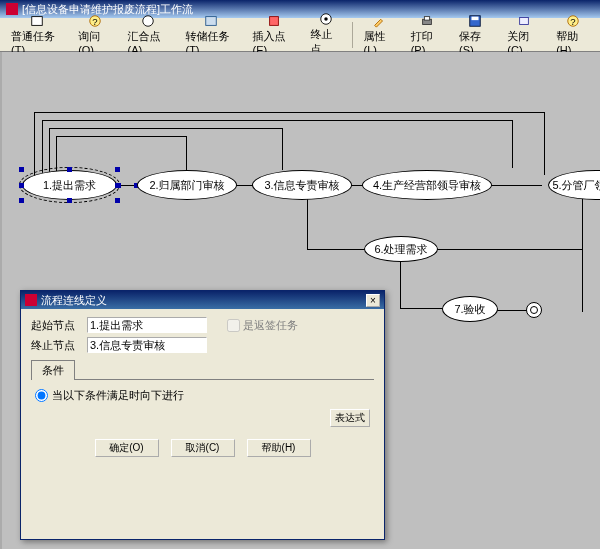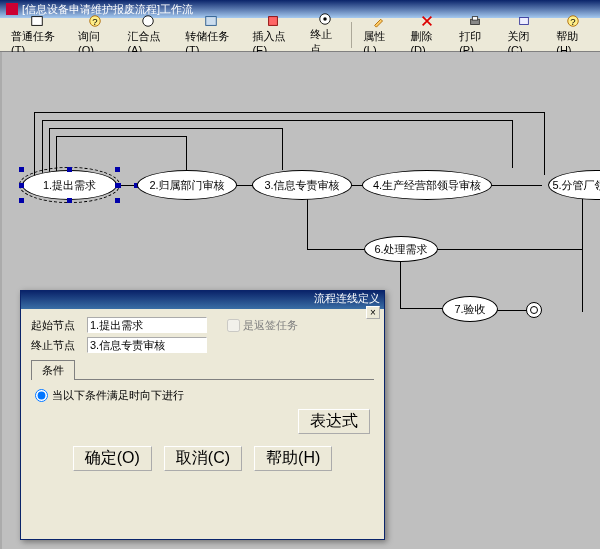--- a/index.html
+++ b/index.html
@@ -12,35 +12,35 @@
 .tb-sep { width: 1px; height: 26px; background: #aca899; margin: 0 2px; }
 .canvas { position: absolute; left: 0; top: 52px; right: 0; bottom: 0; background: #bfbfbf; border-left: 2px inset #fff; }
 .node { position: absolute; background: #fff; border: 1px solid #000; border-radius: 50%; display: flex; align-items: center; justify-content: center; text-align: center; padding: 2px; font-size: 10px; line-height: 1.1; }
 .node.selected { outline: 1px dashed #000; outline-offset: 2px; }
 .handle { position: absolute; width: 5px; height: 5px; background: #00a; }
 .conn { position: absolute; background: #000; }
 .endcircle { position: absolute; border: 1px solid #000; border-radius: 50%; background: #fff; }
 
 
 .dialog { position: absolute; left: 20px; top: 290px; width: 365px; height: 250px; background: #ece9d8; border: 1px solid #0a246a; box-shadow: 2px 2px 6px rgba(0,0,0,0.4); }
-.dlg-title { background: linear-gradient(#0a246a, #3a6ea5); color: #fff; height: 18px; display: flex; align-items: flex-end; padding: 0 4px; flex-direction: column; }
+.dlg-title { background: linear-gradient(#0a246a, #3a6ea5); color: #fff; height: 18px; display: flex; align-items: center; padding: 0 4px; }
 .dlg-title .icon { width: 12px; height: 12px; background: #c03; margin-right: 4px; }
 .dlg-title .close { margin-left: auto; width: 14px; height: 13px; background: #ece9d8; border: 1px outset #fff; color: #000; text-align: center; line-height: 11px; font-size: 10px; cursor: pointer; }
 .dlg-body { padding: 8px 10px; }
 .row { display: flex; align-items: center; margin-bottom: 4px; gap: 6px; }
 .row label { width: 50px; }
 .row input[type=text] { width: 120px; height: 16px; border: 1px inset #fff; background: #fff; padding: 0 2px; font-size: 11px; }
 .row .chk { display: flex; align-items: center; gap: 3px; color: #808080; margin-left: 14px; }
 .tabstrip { margin-top: 6px; border-bottom: 1px solid #808080; display: flex; }
 .tab { border: 1px solid #808080; border-bottom: none; background: #ece9d8; padding: 2px 10px; margin-right: 2px; position: relative; top: 1px; }
 .radiogrp { padding: 8px 4px 4px; }
 .radiogrp label { display: flex; align-items: center; gap: 4px; margin-bottom: 6px; }
 .exprrow { display: flex; align-items: center; gap: 6px; margin-top: 2px; }
 .exprrow input[type=text] { flex: 1; height: 16px; border: 1px inset #fff; background: #fff; padding: 0 2px; font-size: 11px; visibility: hidden; }
-.btn { border: 1px outset #fff; background: #ece9d8; padding: 1px 11px; cursor: pointer; font-size: 16px; }
+.btn { border: 1px outset #fff; background: #ece9d8; padding: 1px 4px; cursor: pointer; font-size: 10px; }
 .exprbox { width: 100%; height: 66px; border: 1px inset #fff; background: #fff; margin-top: 4px; padding: 2px 3px; font-size: 11px; overflow: auto; }
 .dlg-btns { display: flex; justify-content: center; gap: 12px; margin-top: 8px; }
 .dlg-btns .btn { min-width: 64px; text-align: center; }
 </style>
 </head>
 <body>
 
 <div class="titlebar">
   <span class="icon"></span>
   <span>[信息设备申请维护报废流程]工作流</span>
@@ -87,30 +87,31 @@
     </div>
   <div class="tb-sep"></div>
   <div class="tb-btn">
       <svg class="ic" viewBox="0 0 16 16">
         <path d="M3 13 L10 6 L12 8 L5 15 Z" fill="#fc6" stroke="#a60"></path>
       </svg>
       <span>属性(L)</span>
     </div>
   <div class="tb-btn">
       <svg class="ic" viewBox="0 0 16 16">
-        <path d="M3 3 L13 13 M13 3 L3 13" stroke="#d00" stroke-width="2"></path>
-      </svg>
-      <span>删除(D)</span>
-    </div>
-  <div class="tb-btn">
-      <svg class="ic" viewBox="0 0 16 16">
         <rect x="3" y="6" width="10" height="6" fill="#888" stroke="#333"></rect>
         <rect x="5" y="3" width="6" height="4" fill="#fff" stroke="#333"></rect>
       </svg>
       <span>打印(P)</span>
+    </div>
+  <div class="tb-btn">
+      <svg class="ic" viewBox="0 0 16 16">
+        <rect x="2" y="2" width="12" height="12" fill="#36c" stroke="#013"></rect>
+        <rect x="4" y="3" width="8" height="4" fill="#fff"></rect>
+      </svg>
+      <span>保存(S)</span>
     </div>
   <div class="tb-btn">
       <svg class="ic" viewBox="0 0 16 16">
         <rect x="3" y="4" width="10" height="8" fill="#eef" stroke="#339"></rect>
       </svg>
       <span>关闭(C)</span>
     </div>
   <div class="tb-btn">
       <svg class="ic" viewBox="0 0 16 16">
         <circle cx="8" cy="8" r="6" fill="#fe8" stroke="#a60"></circle>

